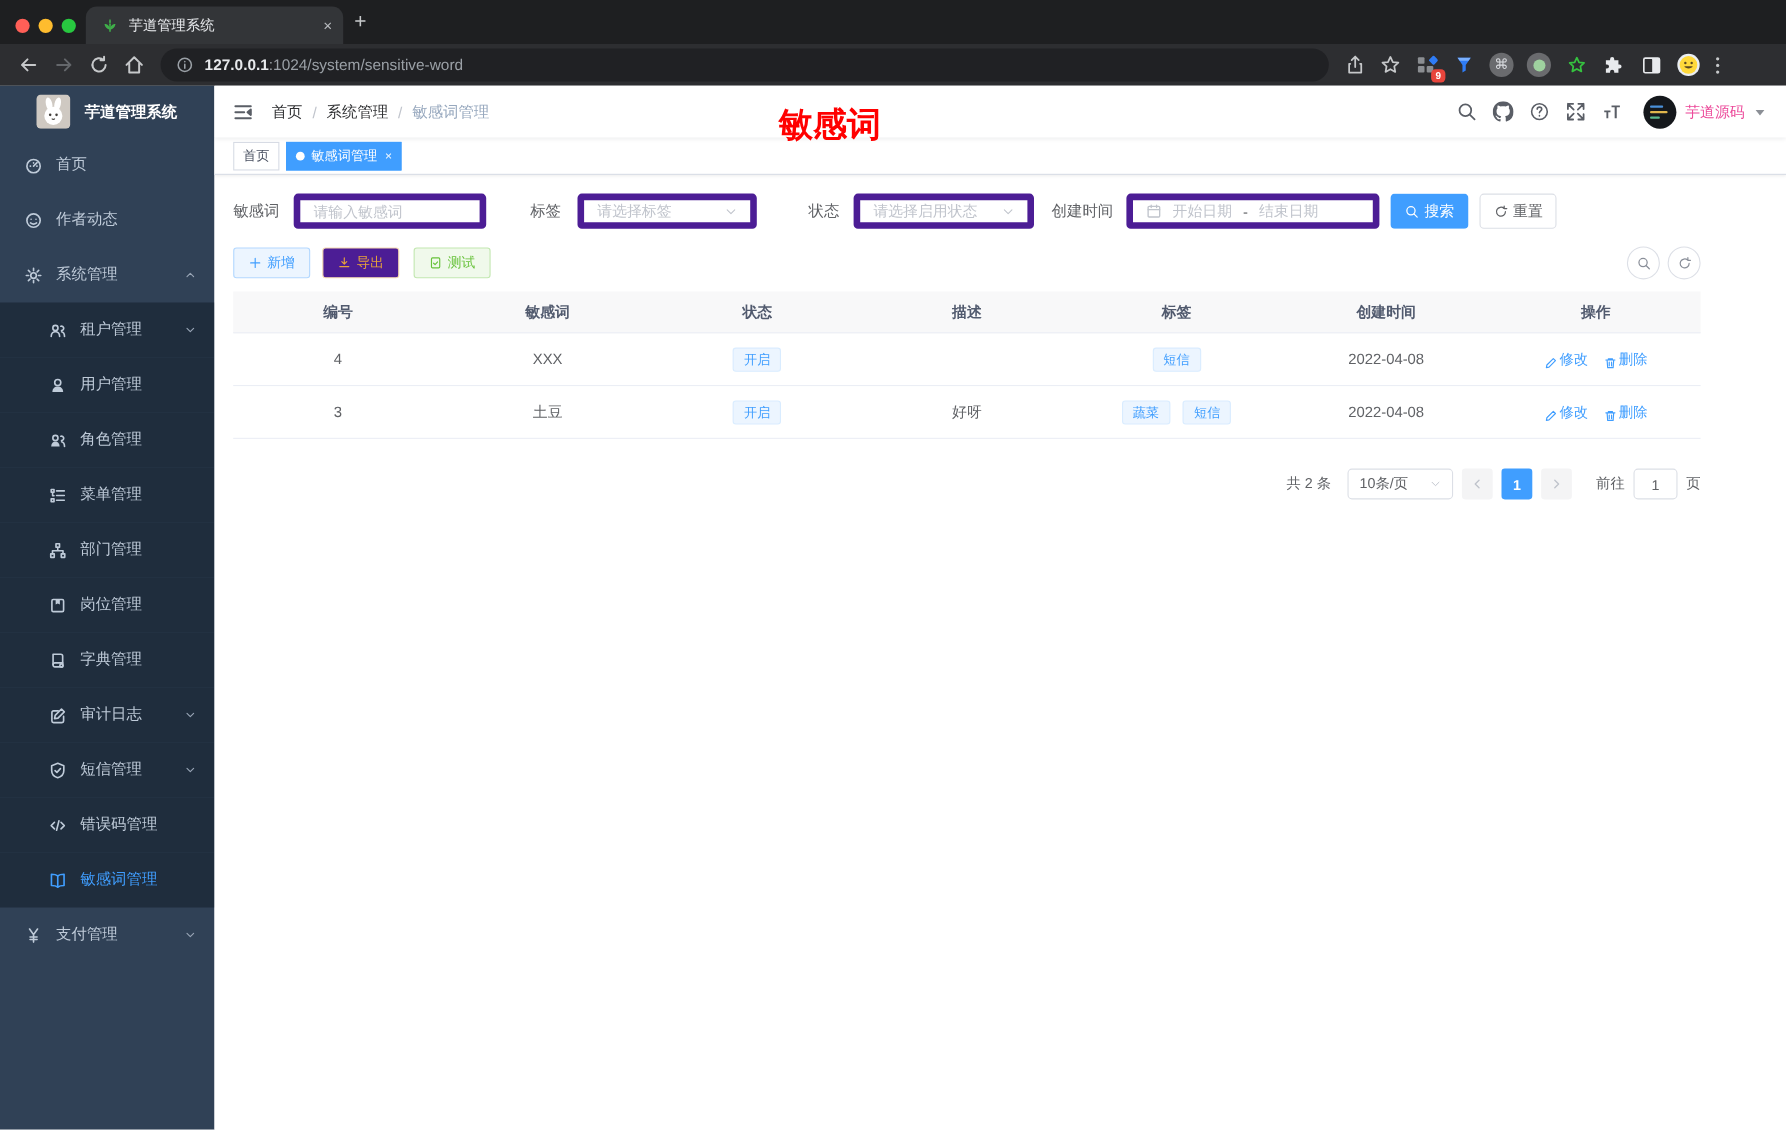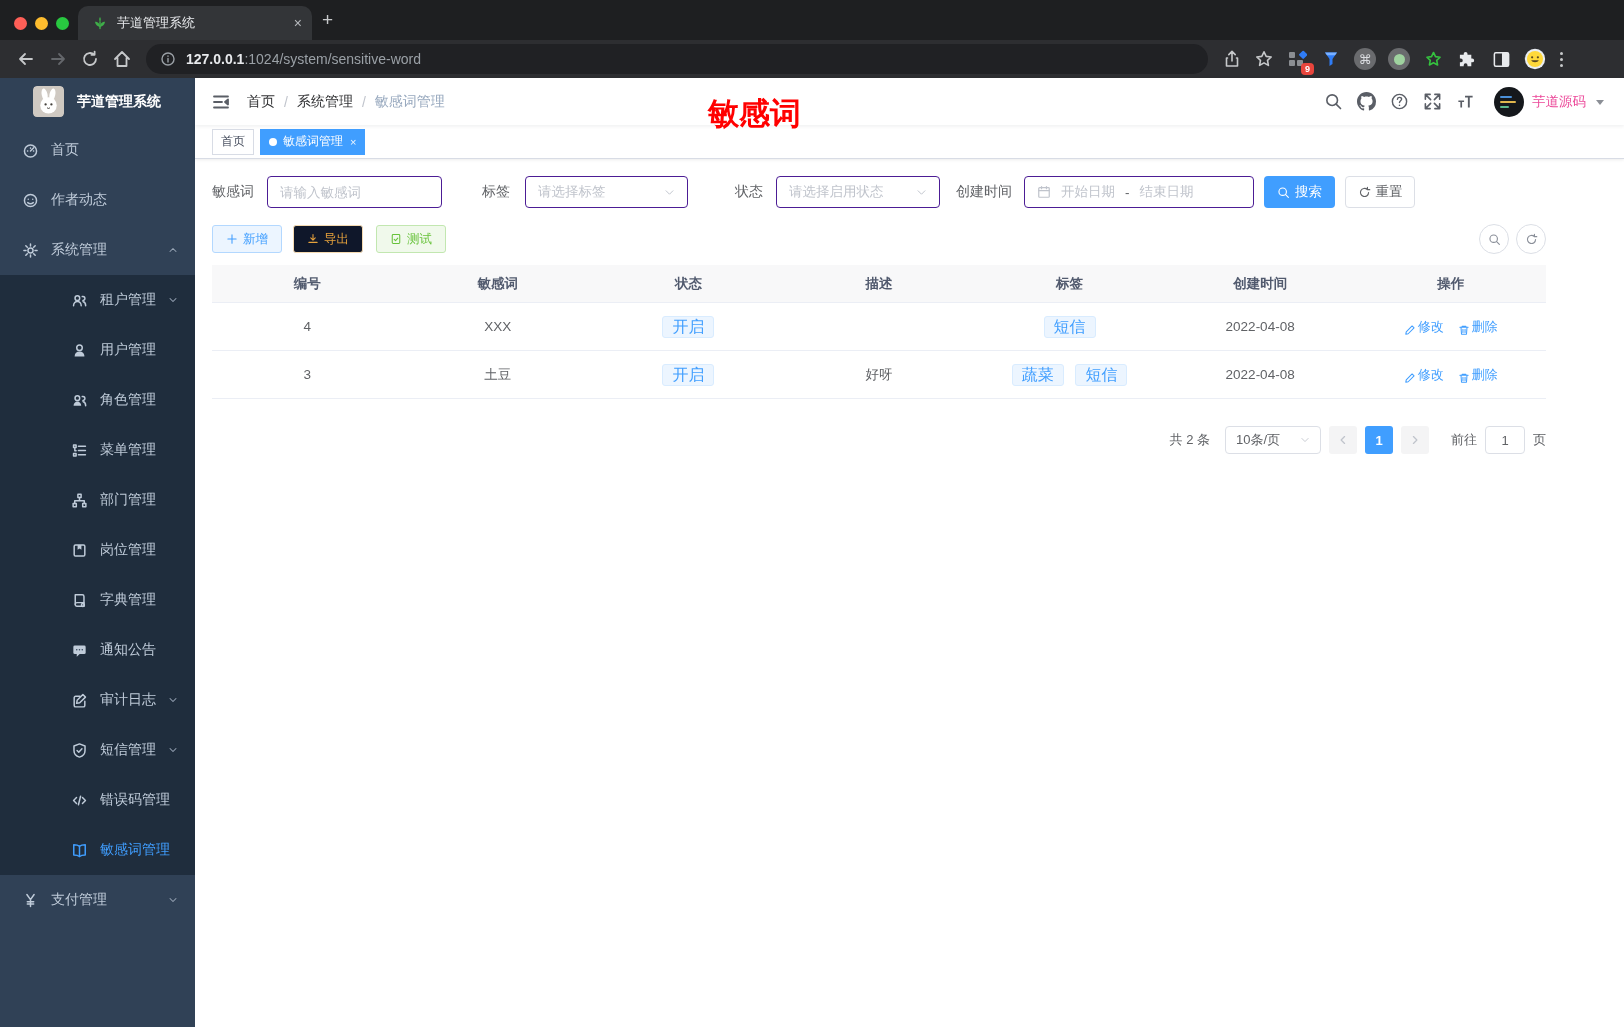--- a/index.html
+++ b/index.html
@@ -35,21 +35,21 @@
 
   
   .app { position:absolute; top:78px; left:0; right:0; bottom:0; }
   .sidebar { position:absolute; left:0; top:0; bottom:0; width:195px; background:#304156; overflow:hidden; }
   .logo-row { height:47px; display:flex; align-items:center; padding-left:33px; }
   .logo-img { width:31px; height:31px; border-radius:4px; }
   .app-title { color:#fff; font-size:14px; font-weight:700; margin-left:13px; }
   .mi { position:relative; height:50px; display:flex; align-items:center; color:#bfcbd9; font-size:14px; cursor:pointer; }
   .mi .i { width:17px; height:17px; flex:none; }
   .mi.l1 { padding-left:22px; }
-  .mi.l2 { padding-left:71px; background:#1f2d3d; }
+  .mi.l2 { padding-left:44px; background:#1f2d3d; }
   .mi .ml { margin-left:12px; white-space:nowrap; }
   .mi.active { color:#409eff; }
   .chev { position:absolute; right:16px; width:12px; height:12px; color:#97a4b5; }
 
   .main { position:absolute; left:195px; top:0; right:0; bottom:0; background:#fff; }
   .navbar { height:47px; display:flex; align-items:center; padding:0 16px; position:relative; z-index:2;
             box-shadow:0 1px 4px rgba(0,21,41,.08); background:#fff; }
   .hamb { width:20px; height:20px; color:#5a5e66; margin-right:16px; }
   .crumb { font-size:14px; display:flex; align-items:center; gap:9px; }
   .crumb .c1 { color:#303133; font-weight:500; }
@@ -70,53 +70,53 @@
           background:#fff; color:#495060; font-size:12px; cursor:pointer; }
   .tagv.on { background:#409eff; border-color:#409eff; color:#fff; padding:0 8px; }
   .tagv .dot { width:8px; height:8px; border-radius:50%; background:#fff; margin-right:6px; }
   .tagv .x { margin-left:7px; font-size:11px; opacity:.9; }
 
   .content { position:absolute; left:17px; top:98px; width:1334px; }
 
   
   .filters { display:flex; align-items:center; height:32px; }
   .flabel { font-size:14px; color:#606266; font-weight:500; white-space:nowrap; }
-  .inp, .sel, .dater { height:32px; border:1px solid #4c1d95; border-radius:4px; background:#fff;
+  .inp, .sel, .dater { height:32px; border:6px solid #4c1d95; border-radius:4px; background:#fff;
           font-size:13.5px; color:#c0c4cc; display:flex; align-items:center; padding:0 12px; }
   .inp { width:175px; margin-left:13px; outline:none; }
   input.inp::placeholder { color:#c0c4cc; }
   .sel { justify-content:space-between; margin-left:15px; }
   .sel .sv { width:11px; height:11px; color:#c0c4cc; }
   .dater { width:230px; margin-left:12px; gap:10px; }
   .dater .cal { width:14px; height:14px; color:#c0c4cc; flex:none; }
   .btn { height:32px; border-radius:4px; display:flex; align-items:center; justify-content:center;
          font-size:13.5px; cursor:pointer; gap:5px; border:1px solid transparent; }
   .btn .bi { width:13px; height:13px; }
   .btn-primary { background:#409eff; color:#fff; width:71px; margin-left:10px; }
   .btn-plainw { background:#fff; color:#606266; border-color:#dcdfe6; width:70px; margin-left:10px; }
 
   
   .actions { margin-top:17px; display:flex; align-items:center; height:28px; }
   .sbtn { height:28px; border-radius:3px; display:flex; align-items:center; padding:0 13px; font-size:12.5px; gap:5px; cursor:pointer; }
   .sbtn .bi { width:12px; height:12px; }
   .b-add { background:#ecf5ff; border:1px solid #b3d8ff; color:#409eff; }
-  .b-exp { background:#0f172a; border:1px solid #f5dab1; color:#e6a23c; margin-left:11px; }
+  .b-exp { background:#4c1d95; border:1px solid #f5dab1; color:#e6a23c; margin-left:11px; }
   .b-test{ background:#f0f9eb; border:1px solid #c2e7b0; color:#67c23a; margin-left:13px; }
   .rtools { margin-left:auto; display:flex; gap:7px; }
   .circ-btn { width:30px; height:30px; border-radius:50%; border:1px solid #dcdfe6; background:#fff;
               display:flex; align-items:center; justify-content:center; color:#8a8f99; cursor:pointer; }
   .circ-btn svg { width:13px; height:13px; }
 
   
   .tbl { margin-top:12px; }
   .thead, .trow { display:grid; grid-template-columns:repeat(7,1fr); align-items:center; text-align:center; }
   .thead { height:38px; background:#f8f8f9; color:#515a6e; font-weight:700; font-size:13.5px; border-bottom:1px solid #ebeef5; }
   .trow { height:48px; border-bottom:1px solid #ebeef5; color:#606266; font-size:13.5px; }
   .chip { display:inline-block; height:22px; line-height:20px; padding:0 9px; border:1px solid #d9ecff;
-          background:#ecf5ff; color:#409eff; border-radius:3px; font-size:16px; margin:0 4px; }
+          background:#ecf5ff; color:#409eff; border-radius:3px; font-size:12px; margin:0 4px; }
   .ops { display:flex; justify-content:center; gap:14px; }
   .oplink { color:#409eff; font-size:13px; display:flex; align-items:flex-end; gap:2px; cursor:pointer; }
   .oplink svg { width:12px; height:12px; }
 
   
   .pager { margin-top:27px; display:flex; align-items:center; justify-content:flex-end; font-size:13px; color:#606266; }
   .total { margin-right:15px; }
   .psize { width:96px; height:28px; border:1px solid #dcdfe6; border-radius:4px; display:flex; align-items:center;
            justify-content:space-between; padding:0 10px; color:#606266; }
   .psize .sv { width:10px; height:10px; color:#c0c4cc; }
@@ -330,30 +330,20 @@
         </svg>
       <span class="ml">岗位管理</span>
     </div>
     <div class="mi l2">
       <svg class="i stroke" viewBox="0 0 16 16">
           <path d="M4 2.6h6.6A1.6 1.6 0 0 1 12.2 4.2v9.2H5.6A1.6 1.6 0 0 1 4 11.8z"></path>
           <path d="M4 11.6c0-.9.7-1.6 1.6-1.6h6.6"></path>
           <circle cx="11.2" cy="12.2" r="1.4"></circle>
         </svg>
       <span class="ml">字典管理</span>
-    </div>
-    <div class="mi l2">
-      <svg class="i stroke" viewBox="0 0 16 16">
-          <rect x="2.2" y="3.2" width="11.6" height="8.2" rx="1.4" fill="currentColor" stroke="none"></rect>
-          <path d="M5.4 11.4v2.4l2.8-2.4" fill="currentColor" stroke="none"></path>
-          <circle cx="5.4" cy="7.3" r=".7" fill="#304156" stroke="none"></circle>
-          <circle cx="8" cy="7.3" r=".7" fill="#304156" stroke="none"></circle>
-          <circle cx="10.6" cy="7.3" r=".7" fill="#304156" stroke="none"></circle>
-        </svg>
-      <span class="ml">通知公告</span>
     </div>
     <div class="mi l2">
       <svg class="i stroke" viewBox="0 0 16 16">
           <path d="M13 8.6v4a1.4 1.4 0 0 1-1.4 1.4H4.4A1.4 1.4 0 0 1 3 12.6V5.4A1.4 1.4 0 0 1 4.4 4h4"></path>
           <path d="M11.2 2.4l2.4 2.4-5.4 5.4-2.9.5.5-2.9z"></path>
         </svg>
       <span class="ml">审计日志</span>
       <svg class="chev stroke" viewBox="0 0 16 16">
           <path d="M4 6l4 4 4-4"></path>
         </svg>

